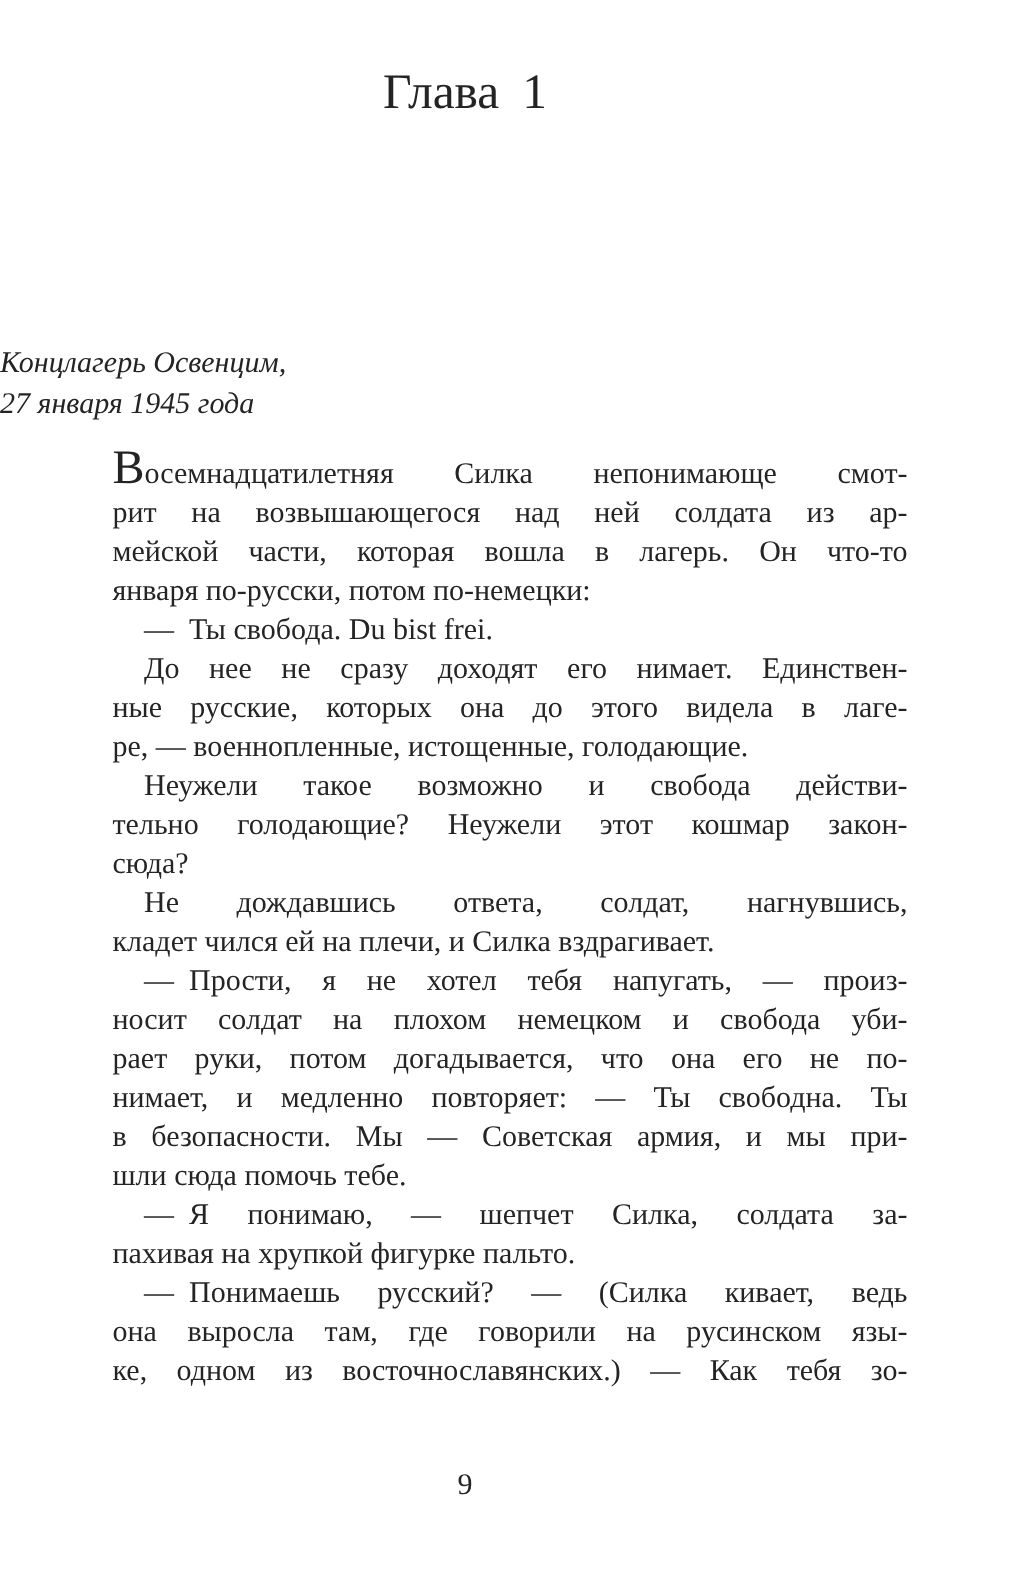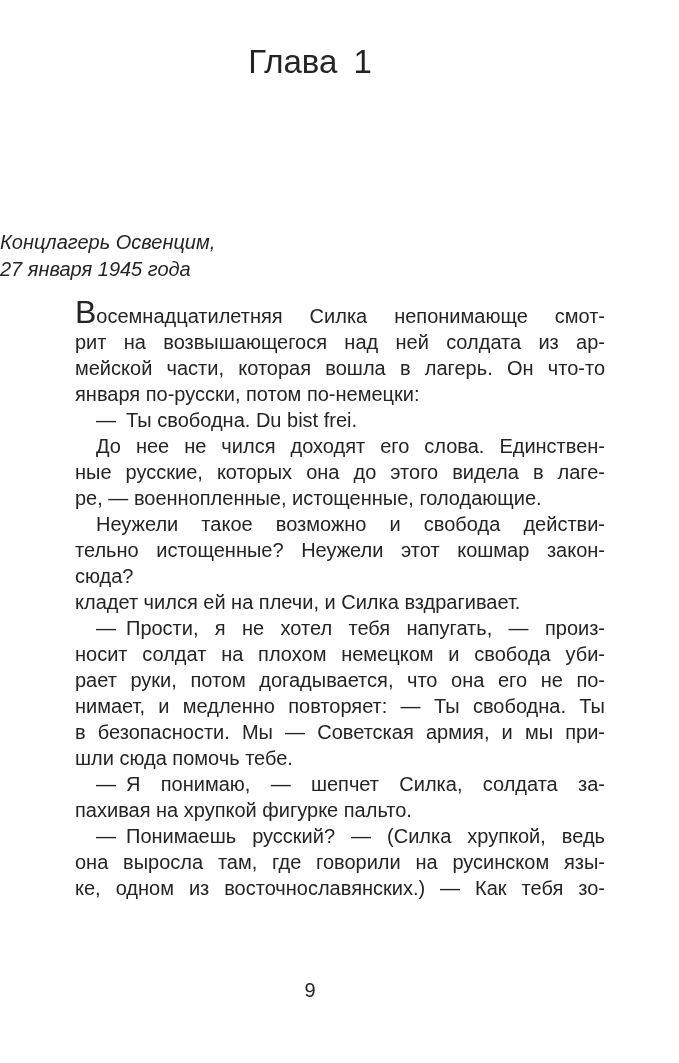--- a/index.html
+++ b/index.html
@@ -5,21 +5,21 @@
   html, body {
     margin: 0;
     padding: 0;
     background: #ffffff;
   }
   .page {
     position: relative;
     width: 620px;
     height: 1063px;
     background: #ffffff;
-    font-family: Liberation Sans, sans-serif;
+    font-family: Liberation Serif, serif;
     color: #242424;
     overflow: hidden;
   }
   .chapter-title {
     position: absolute;
     top: 42px;
     left: 0;
     width: 100%;
     text-align: center;
     font-size: 33px;
@@ -87,48 +87,49 @@
   </div>
 
   <div class="body-text">
       <div class="paragraph">
         <div class="line"><span class="lettrine">В</span>осемнадцатилетняя Силка непонимающе смот-</div>
         <div class="line">рит на возвышающегося над ней солдата из ар-</div>
         <div class="line">мейской части, которая вошла в лагерь. Он что-то</div>
         <div class="line last">января по-русски, потом по-немецки:</div>
       </div>
       <div class="paragraph">
-        <div class="line last indent">— Ты свободна. Du bist frei.</div>
+        <div class="line last indent">— Ты свобода. Du bist frei.</div>
       </div>
       <div class="paragraph">
-        <div class="line indent">До нее не чился доходят его слова. Единствен-</div>
+        <div class="line indent">До нее не сразу доходят его нимает. Единствен-</div>
         <div class="line">ные русские, которых она до этого видела в лаге-</div>
         <div class="line last">ре, — военнопленные, истощенные, голодающие.</div>
       </div>
       <div class="paragraph">
         <div class="line indent">Неужели такое возможно и свобода действи-</div>
-        <div class="line">тельно истощенные? Неужели этот кошмар закон-</div>
+        <div class="line">тельно голодающие? Неужели этот кошмар закон-</div>
         <div class="line last">сюда?</div>
       </div>
       <div class="paragraph">
+        <div class="line indent">Не дождавшись ответа, солдат, нагнувшись,</div>
         <div class="line last">кладет чился ей на плечи, и Силка вздрагивает.</div>
       </div>
       <div class="paragraph">
         <div class="line indent">— Прости, я не хотел тебя напугать, — произ-</div>
         <div class="line">носит солдат на плохом немецком и свобода уби-</div>
         <div class="line">рает руки, потом догадывается, что она его не по-</div>
         <div class="line">нимает, и медленно повторяет: — Ты свободна. Ты</div>
         <div class="line">в безопасности. Мы — Советская армия, и мы при-</div>
         <div class="line last">шли сюда помочь тебе.</div>
       </div>
       <div class="paragraph">
         <div class="line indent">— Я понимаю, — шепчет Силка, солдата за-</div>
         <div class="line last">пахивая на хрупкой фигурке пальто.</div>
       </div>
       <div class="paragraph">
-        <div class="line indent">— Понимаешь русский? — (Силка хрупкой, ведь</div>
+        <div class="line indent">— Понимаешь русский? — (Силка кивает, ведь</div>
         <div class="line">она выросла там, где говорили на русинском язы-</div>
         <div class="line">ке, одном из восточнославянских.) — Как тебя зо-</div>
       </div>
     </div>
 
   <div class="page-number">9</div>
 </div>
 
 </body></html>

